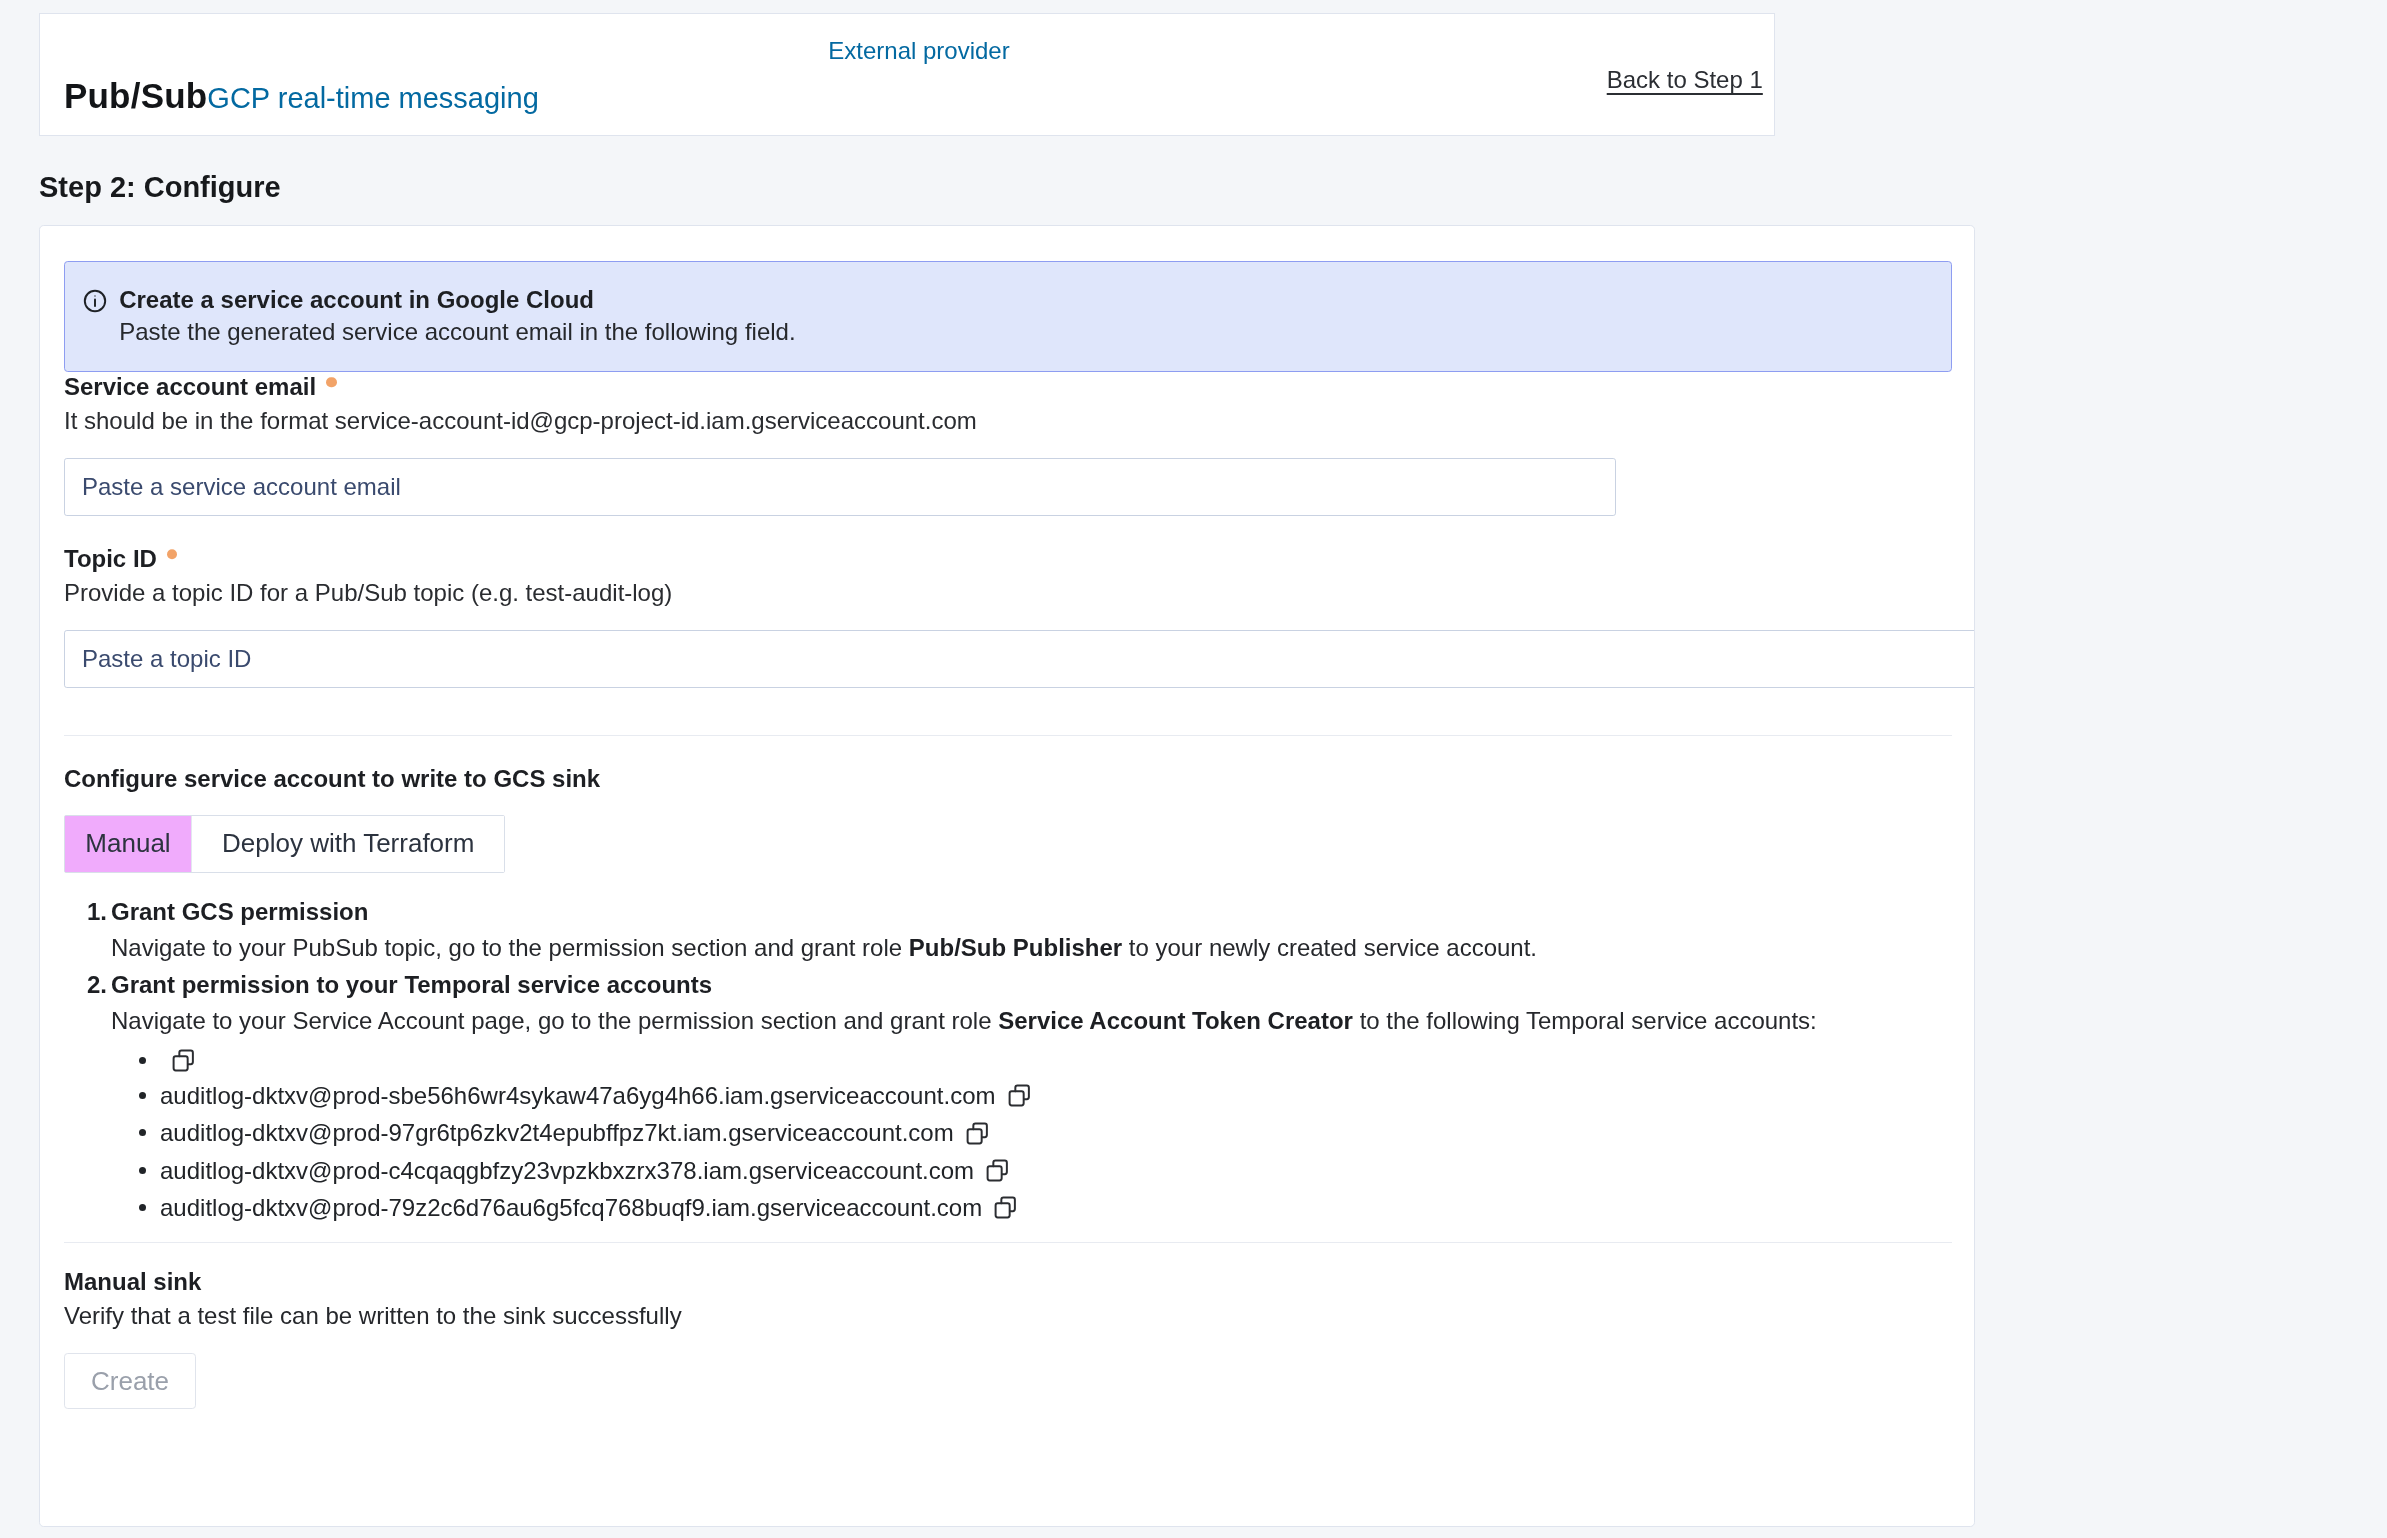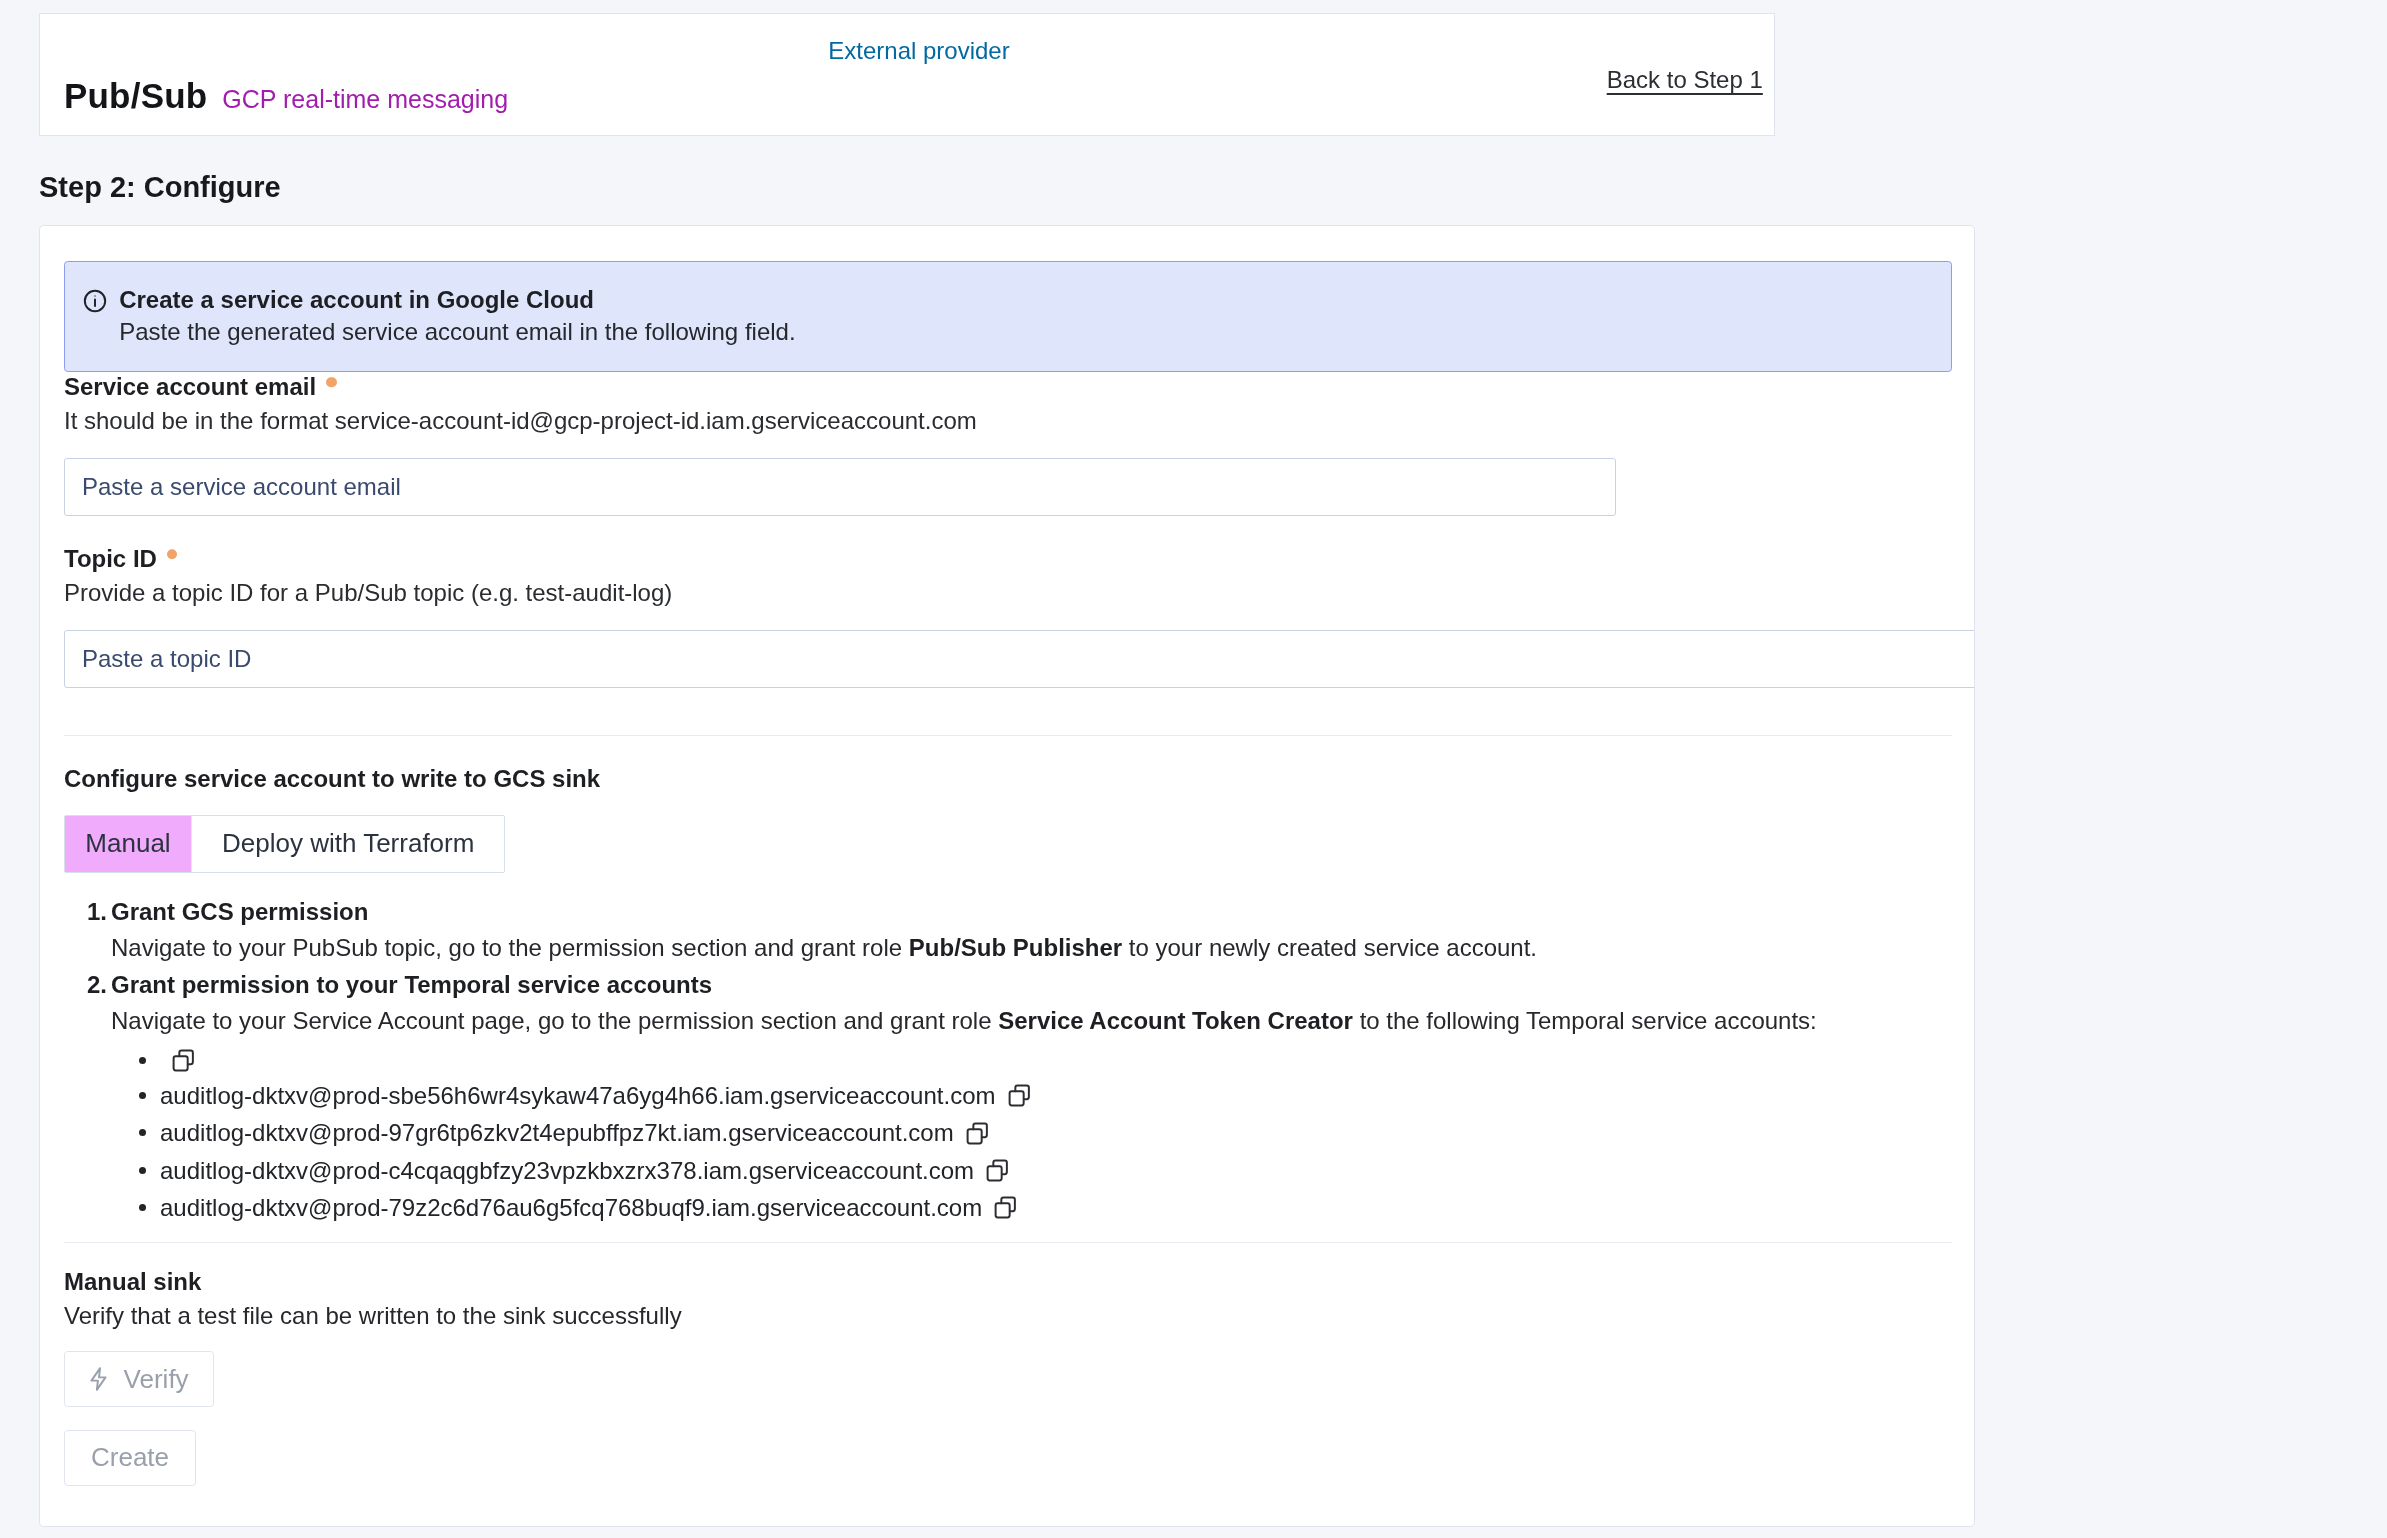--- a/index.html
+++ b/index.html
@@ -19,21 +19,21 @@
     width:1736px; height:123px;
     background:#ffffff;
     border:0.9px solid #dfe4ee;
   }
   .provider-eyebrow {
     margin:22.5px 0 0 24px;
     font-size:24px; line-height:28px; color:#0369a1;text-align:center;
   }
   .provider-name-row { margin:11.2px 0 0 24px; display:flex; align-items:baseline; }
   .provider-name { font-size:35px; font-weight:700; color:#131518; letter-spacing:0.2px; }
-  .provider-tagline { margin-left:15px; font-size:25px; color:#a21caf; }
+  .provider-tagline { font-size:29px; color:#0369a1; }
   .back-link {
     position:absolute; top:52px; right:11.2px;
     font-size:24px; color:#2b2e33; font-weight:500;
     text-decoration:underline; text-underline-offset:4.7px; text-decoration-thickness:1.9px;
     cursor:pointer;
   }
 
   
   .step-heading {
     position:absolute; left:39px; top:171px;
@@ -258,30 +258,20 @@
         </ul>
       </li>
     </ol>
 
     <hr class="divider divider-2">
 
     
     <div class="verify-heading">Manual sink</div>
     <div class="verify-body">Verify that a test file can be written to the sink successfully</div>
 
-    <div>
-      <button type="button" class="btn verify-btn">
-        <span class="bolt-icon">
-          <svg viewBox="0 0 24 24" fill="none" stroke="currentColor" stroke-width="1.8" stroke-linecap="round" stroke-linejoin="round">
-            <path d="M13 2 5 13.5h6l-1 8.5 8-11.5h-6l1-8.5z"></path>
-          </svg>
-        </span>
-        <span>Verify</span>
-      </button>
-    </div>
 
     <div>
       <button type="button" class="btn create-btn">
         <span>Create</span>
       </button>
     </div>
 
   </section>
 </div>
 

